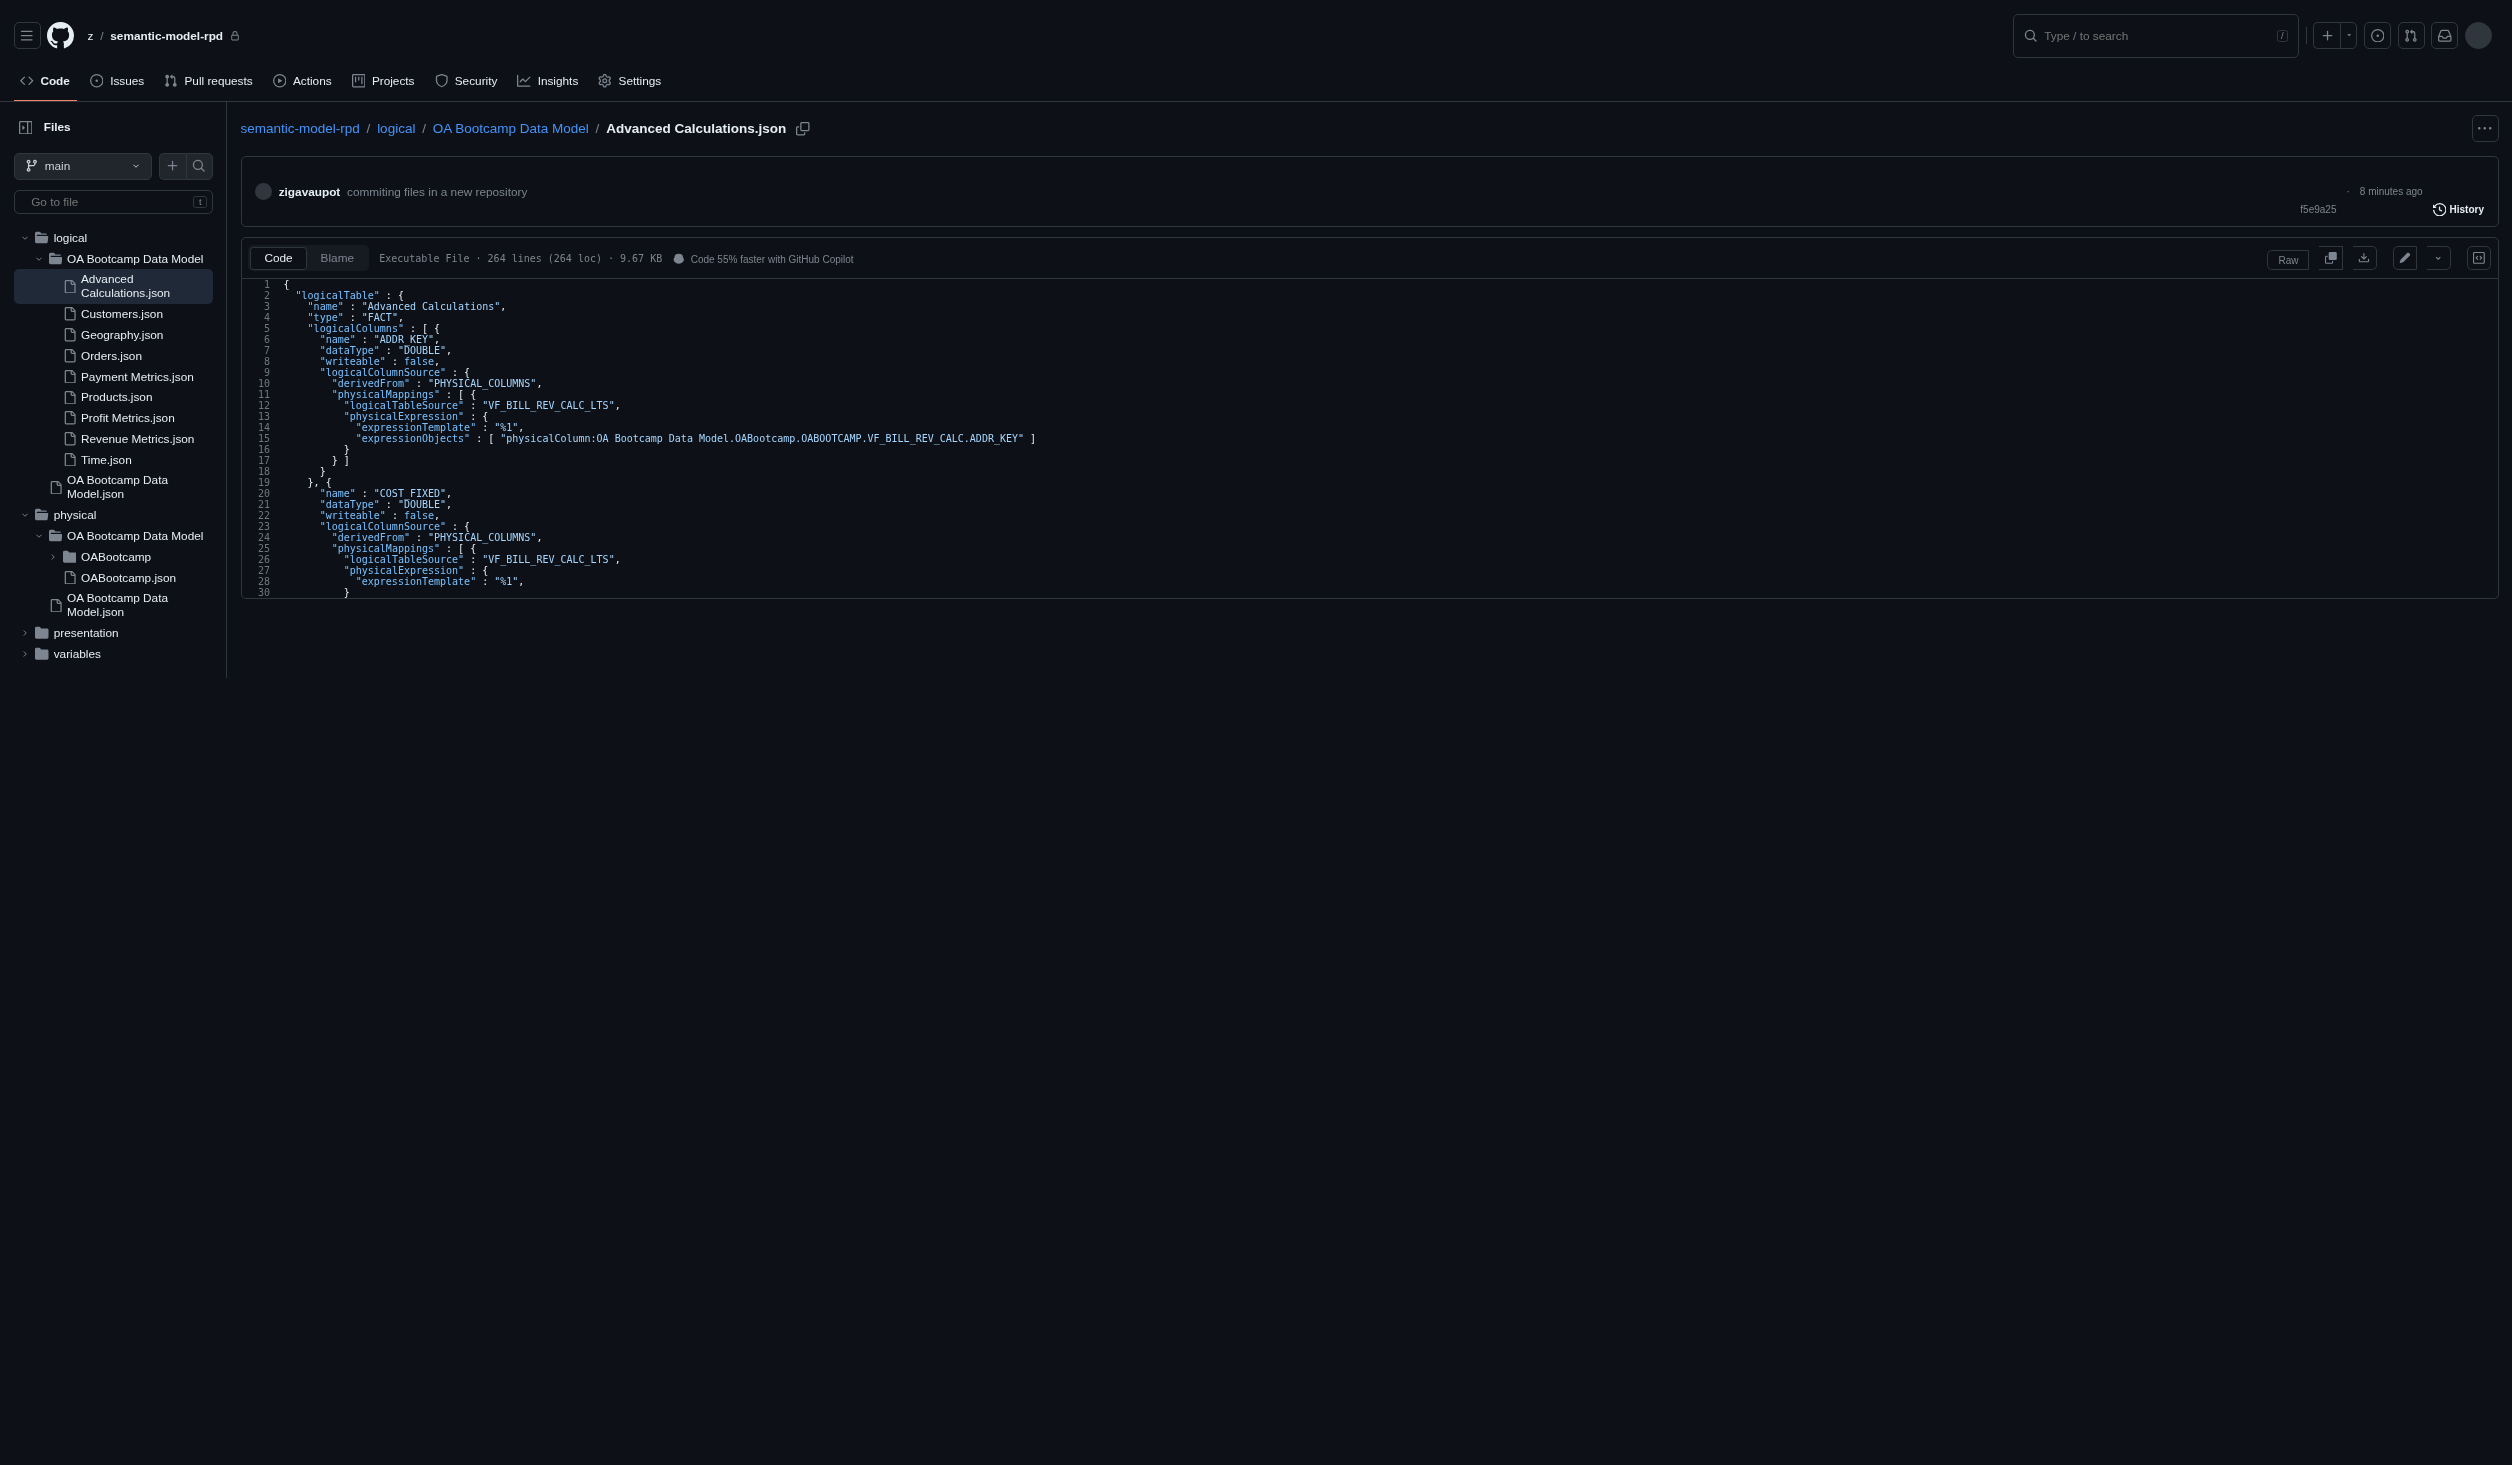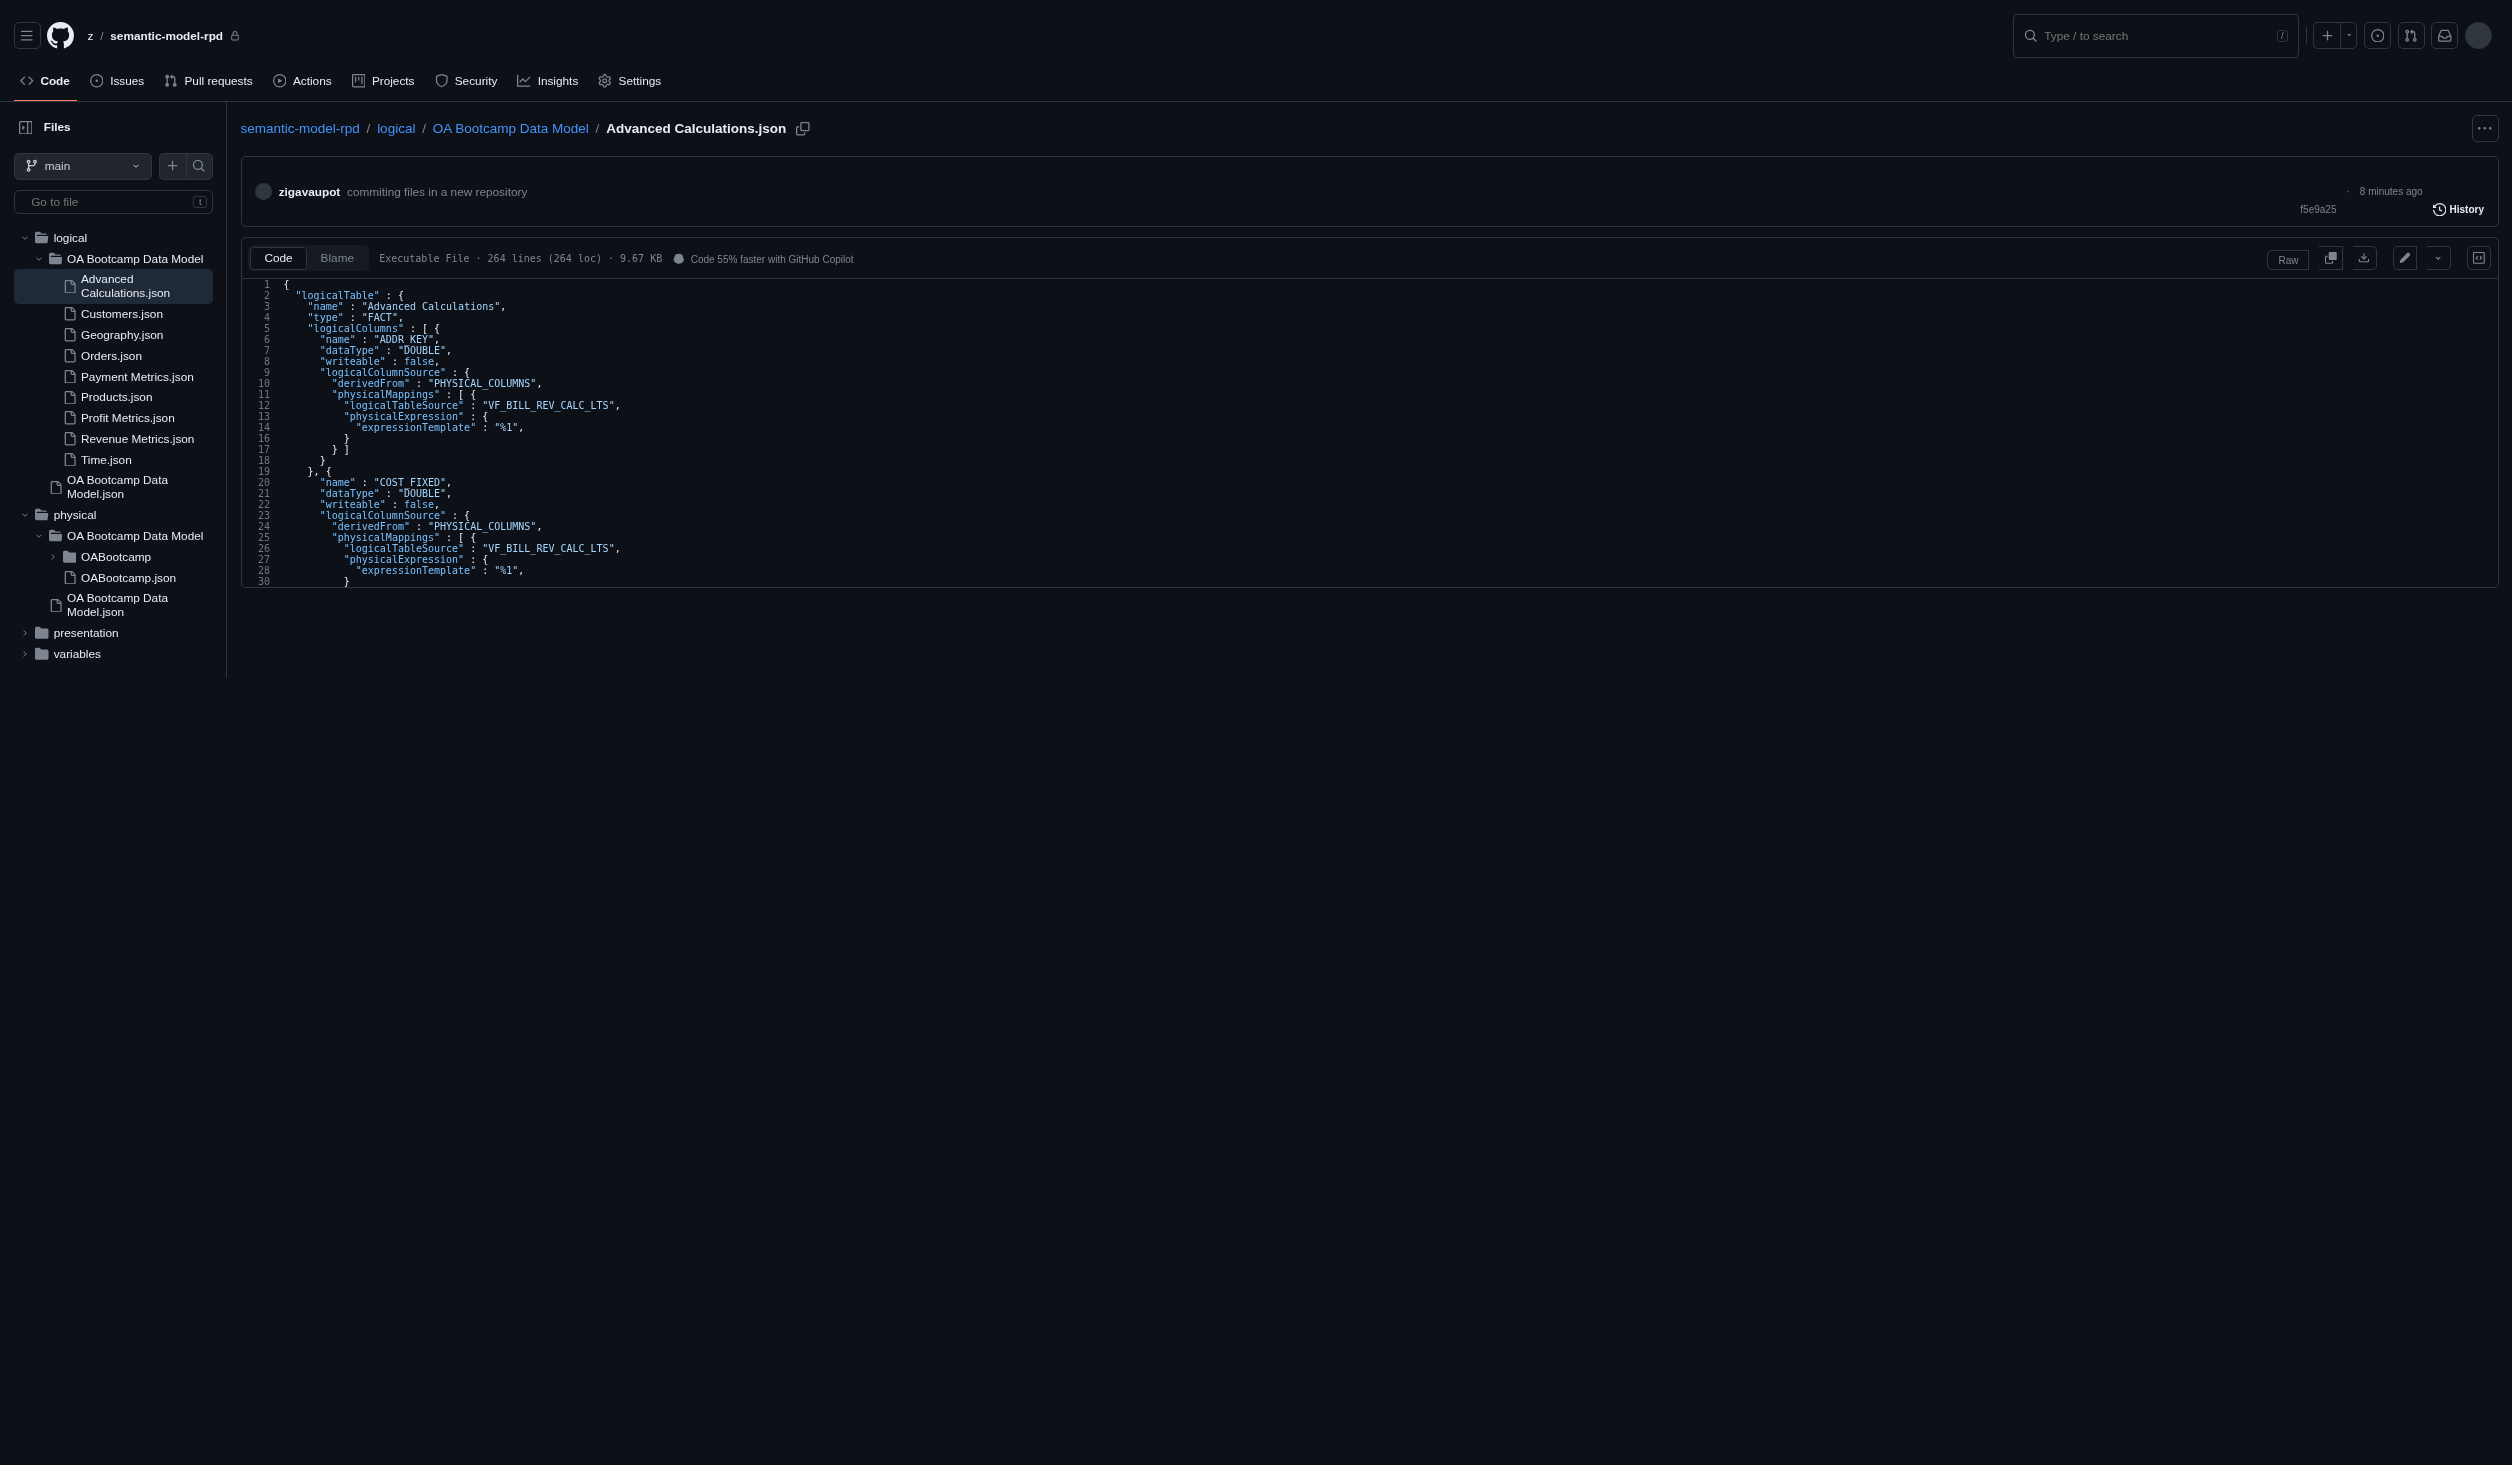--- a/index.html
+++ b/index.html
@@ -539,20 +539,24 @@
         </div>
         <div class="code-line">
           <span class="line-num">13</span>
           <span class="line-content">          <span class="tok-key">"physicalExpression"</span><span class="tok-punc"> : {</span></span>
         </div>
         <div class="code-line">
           <span class="line-num">14</span>
           <span class="line-content">            <span class="tok-key">"expressionTemplate"</span><span class="tok-punc"> : </span><span class="tok-str">"%1"</span><span class="tok-punc">,</span></span>
         </div>
         <div class="code-line">
+          <span class="line-num">15</span>
+          <span class="line-content">            <span class="tok-key">"expressionObjects"</span><span class="tok-punc"> : [ </span><span class="tok-str">"physicalColumn:OA Bootcamp Data Model.OABootcamp.OABOOTCAMP.VF_BILL_REV_CALC.ADDR_KEY"</span><span class="tok-punc"> ]</span></span>
+        </div>
+        <div class="code-line">
           <span class="line-num">16</span>
           <span class="line-content">          <span class="tok-punc">}</span></span>
         </div>
         <div class="code-line">
           <span class="line-num">17</span>
           <span class="line-content">        <span class="tok-punc">} ]</span></span>
         </div>
         <div class="code-line">
           <span class="line-num">18</span>
           <span class="line-content">      <span class="tok-punc">}</span></span>

